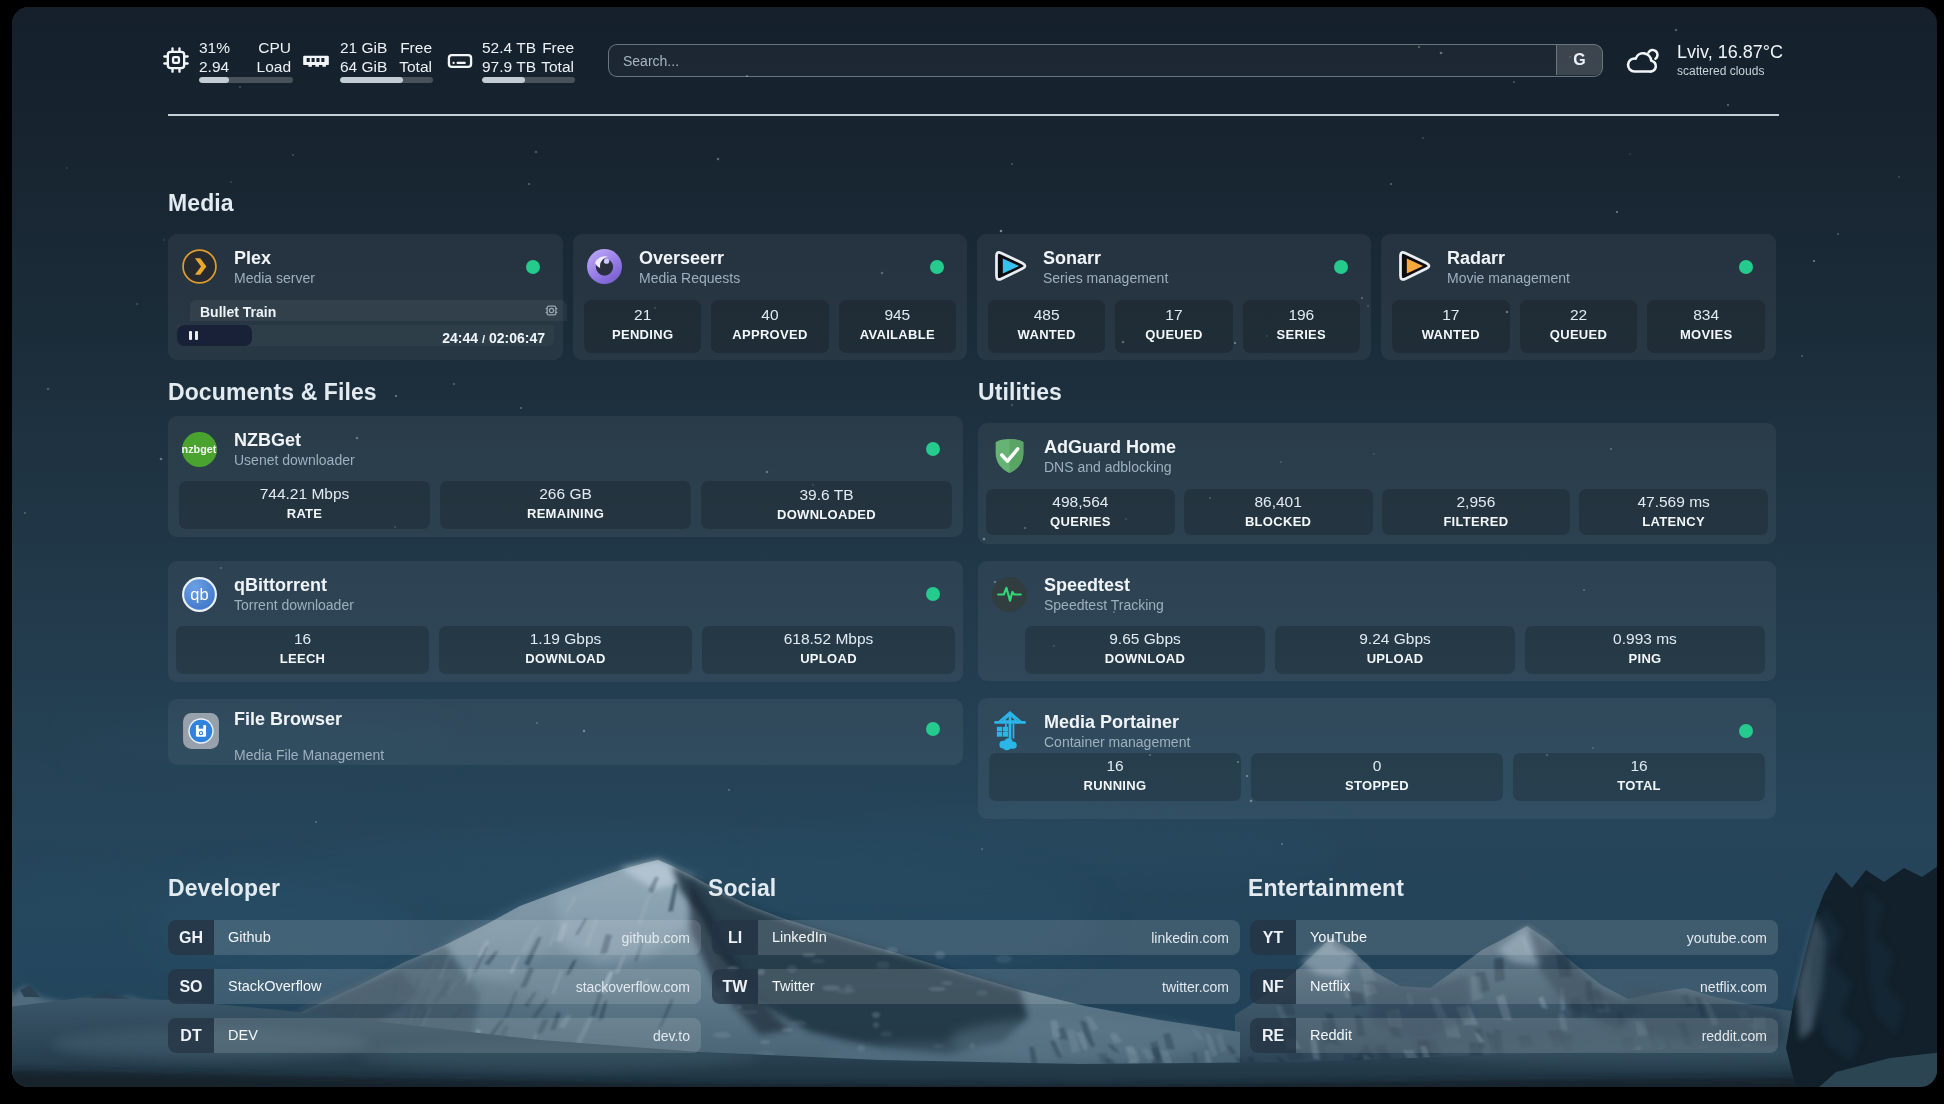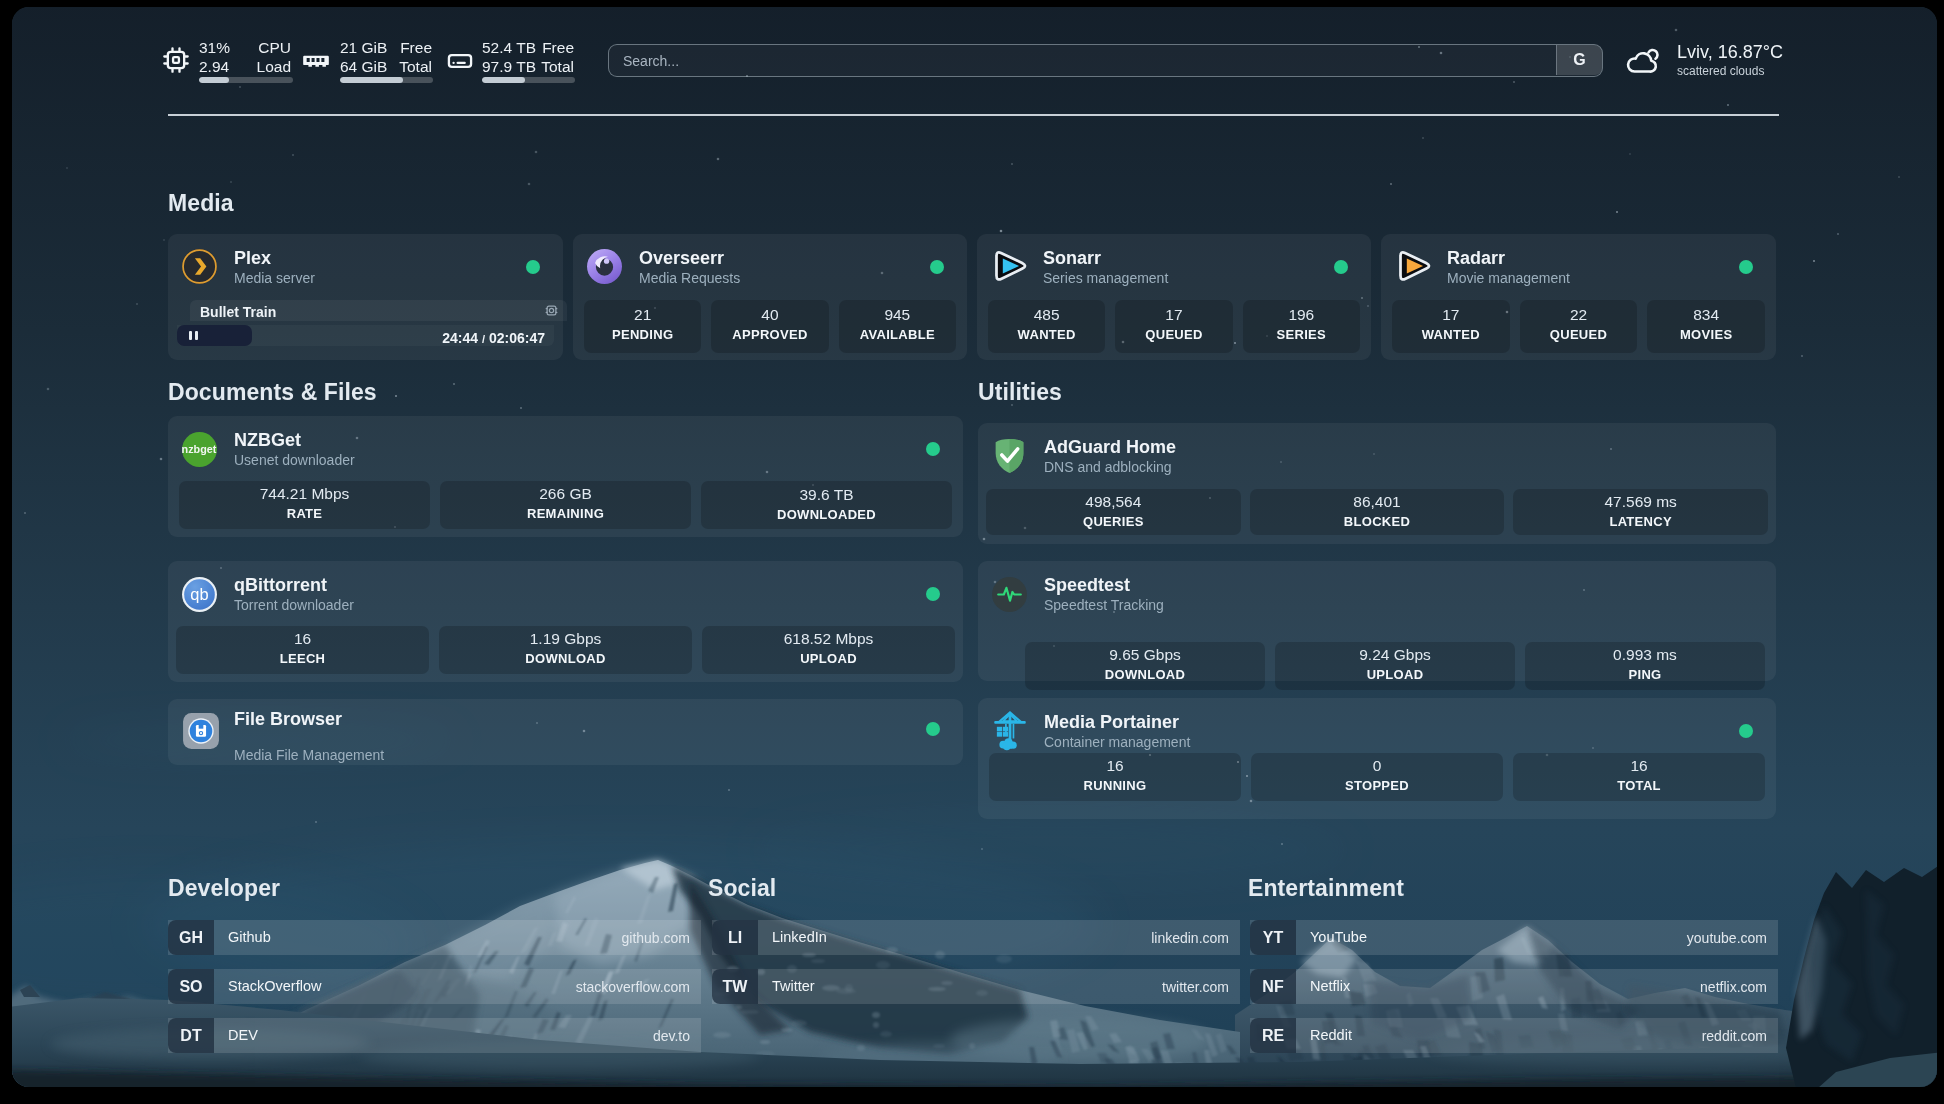--- a/index.html
+++ b/index.html
@@ -25,21 +25,21 @@
 
 .card { position:absolute; background:rgba(255,255,255,0.055); border-radius:9px; }
 .title { position:absolute; left:66px; top:14px; font-size:18px; font-weight:bold; color:#f0f4f8; }
 .sub { position:absolute; left:66px; top:36px; font-size:14px; color:#9db0be; }
 .dot { position:absolute; width:14px; height:14px; border-radius:50%; background:#25cb8c; }
 .stats { position:absolute; left:11px; right:11px; display:flex; gap:10px; }
 .box { flex:1; background:rgba(0,0,0,0.18); border-radius:7px; text-align:center; color:#e2eaf1; padding-top:3px; }
 .box .n { font-size:15.5px; line-height:19px; }
 .box .l { font-size:13px; line-height:16px; font-weight:bold; letter-spacing:0.3px; margin-top:3px; color:#f3f7fa; }
 
-.bm { position:absolute; height:35px; border-radius:0; background:rgba(255,255,255,0.13); }
+.bm { position:absolute; height:35px; border-radius:8px; background:rgba(255,255,255,0.13); }
 .bm .ab { position:absolute; left:0; top:0; width:46px; height:35px; background:rgba(26,42,58,0.72); border-radius:8px 0 0 8px; color:#eef2f6; font-size:16px; font-weight:bold; text-align:center; line-height:35px; }
 .bm .nm { position:absolute; left:60px; top:9px; font-size:14.5px; color:#f2f6f9; }
 .bm .url { position:absolute; right:11px; top:10px; font-size:14px; color:#e2e8ee; }
 </style>
 </head>
 <body>
 <div id="frame">
     <div id="inner">
 <svg id="bg" width="1944" height="1104" viewBox="0 0 1944 1104">
 <defs>
@@ -744,34 +744,38 @@
  <div class="stats" style="left:8px; right:8px; top:66px; gap:9px;">
   <div class="box" style="padding-top:3px; height:46px;">
             <div class="n">498,564</div>
             <div class="l">QUERIES</div>
           </div>
   <div class="box" style="padding-top:3px; height:46px;">
             <div class="n">86,401</div>
             <div class="l">BLOCKED</div>
           </div>
   <div class="box" style="padding-top:3px; height:46px;">
+            <div class="n">2,956</div>
+            <div class="l">FILTERED</div>
+          </div>
+  <div class="box" style="padding-top:3px; height:46px;">
             <div class="n">47.569 ms</div>
             <div class="l">LATENCY</div>
           </div>
  </div>
 </div>
 
 <div class="card" style="left:978px; top:561px; width:798px; height:120px;">
  <svg class="ic" style="left:13px; top:15px;" width="37" height="37" viewBox="0 0 36 36">
   <circle cx="18" cy="18" r="17" fill="#323d40"></circle>
   <path d="M7 18 L12.5 18 L15 11.5 L18.5 24 L20.8 15.5 L22.5 18 L29 18" fill="none" stroke="#2fd879" stroke-width="2.1" stroke-linecap="round" stroke-linejoin="round"></path>
  </svg>
  <div class="title">Speedtest</div>
  <div class="sub">Speedtest Tracking</div>
- <div class="stats" style="top:81px;margin-left:36px;">
+ <div class="stats" style="top:65px;margin-left:36px;">
   <div class="box" style="padding-top:3px; height:48px;">
             <div class="n">9.65 Gbps</div>
             <div class="l">DOWNLOAD</div>
           </div>
   <div class="box" style="padding-top:3px; height:48px;">
             <div class="n">9.24 Gbps</div>
             <div class="l">UPLOAD</div>
           </div>
   <div class="box" style="padding-top:3px; height:48px;">
             <div class="n">0.993 ms</div>

